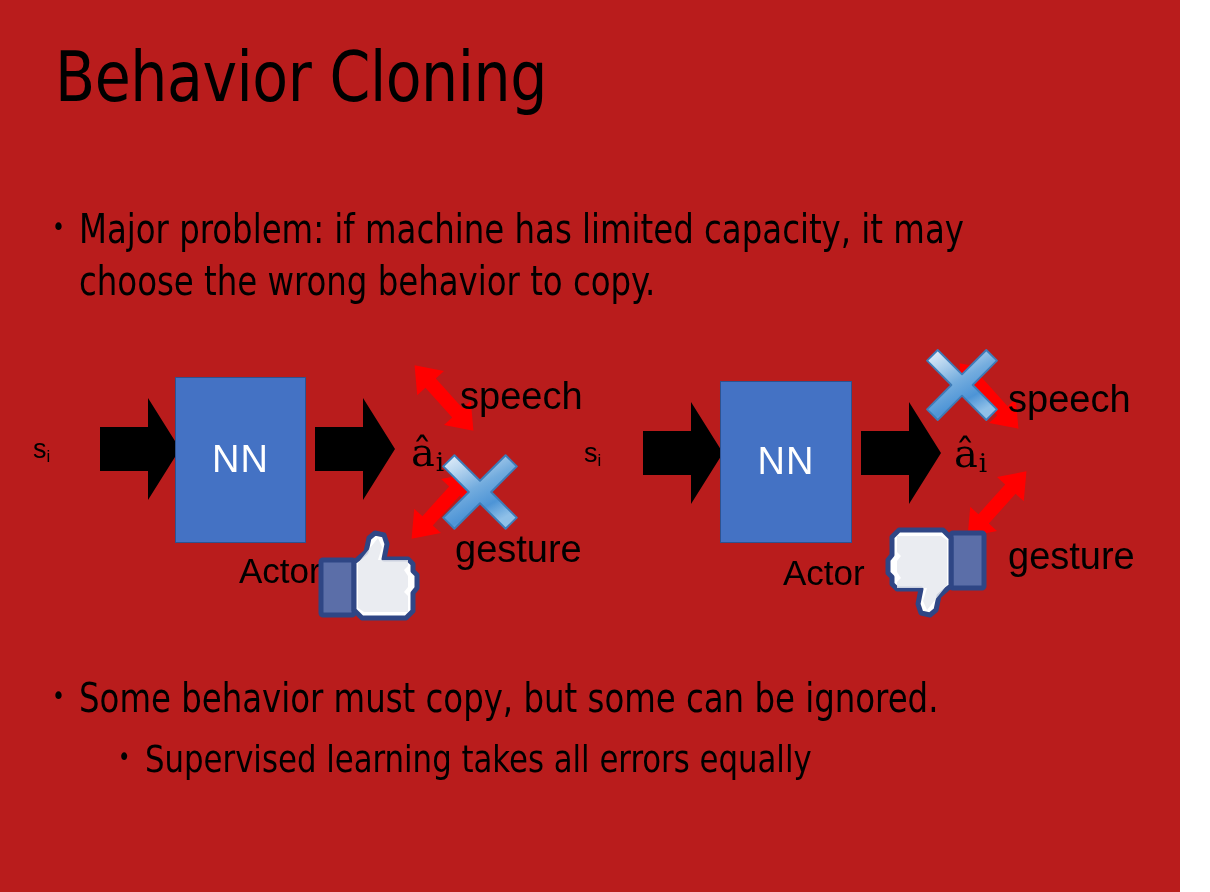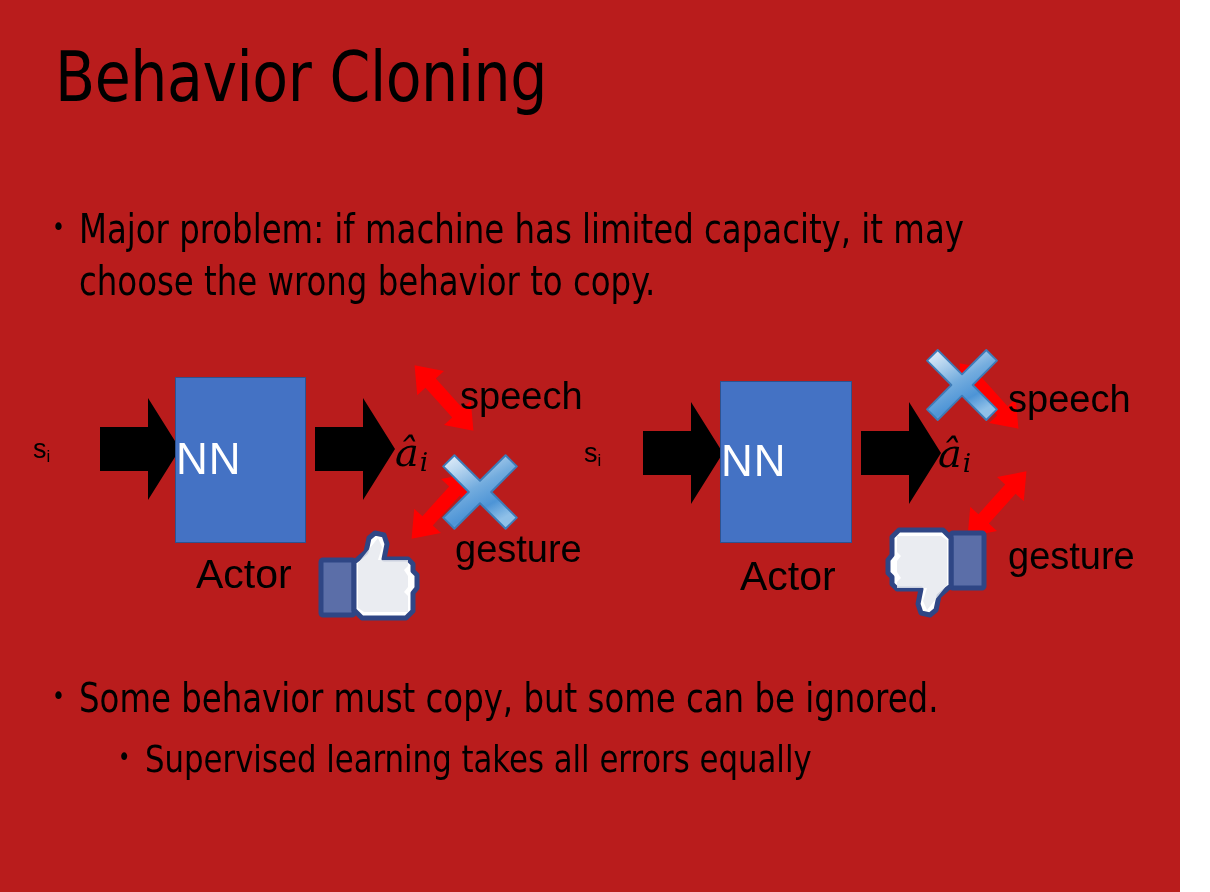--- a/index.html
+++ b/index.html
@@ -86,56 +86,57 @@
     position: absolute;
     background: #4472C4;
     border: 1px solid #2E528F;
     box-sizing: border-box;
   }
   .nn-label {
     position: absolute;
     width: 100%;
     top: 50%;
     transform: translateY(-52%);
-    text-align: left;
+    text-align: center;
     color: #ffffff;
-    font-size: 44px;
+    font-size: 38px;
     font-family: "Liberation Sans", sans-serif;
     letter-spacing: 1px;
   }
 
   .actor-label {
     position: absolute;
-    font-size: 41px;
-    font-family: "Liberation Sans", sans-serif;
-    color: #000000;
-    white-space: nowrap;
+    font-size: 35px;
+    font-family: "Liberation Sans", sans-serif;
+    color: #000000;
+    white-space: nowrap;
+    margin-left: 43px;
   }
 
   .s-label {
     position: absolute;
     font-size: 27px;
     font-family: "Liberation Sans", sans-serif;
     color: #000000;
     white-space: nowrap;
   }
   .s-label sub {
     font-size: 0.62em;
     vertical-align: baseline;
     position: relative;
     top: 0.22em;
   }
 
   .a-hat {
     position: absolute;
     font-family: "DejaVu Serif", "Liberation Serif", serif;
-    font-style: italic;
     font-size: 40px;
     color: #000000;
     white-space: nowrap;
+    margin-left: 16px;
   }
   .a-hat sub {
     font-size: 0.66em;
     vertical-align: baseline;
     position: relative;
     top: 0.20em;
     left: 1px;
   }
 
   .io-label {

